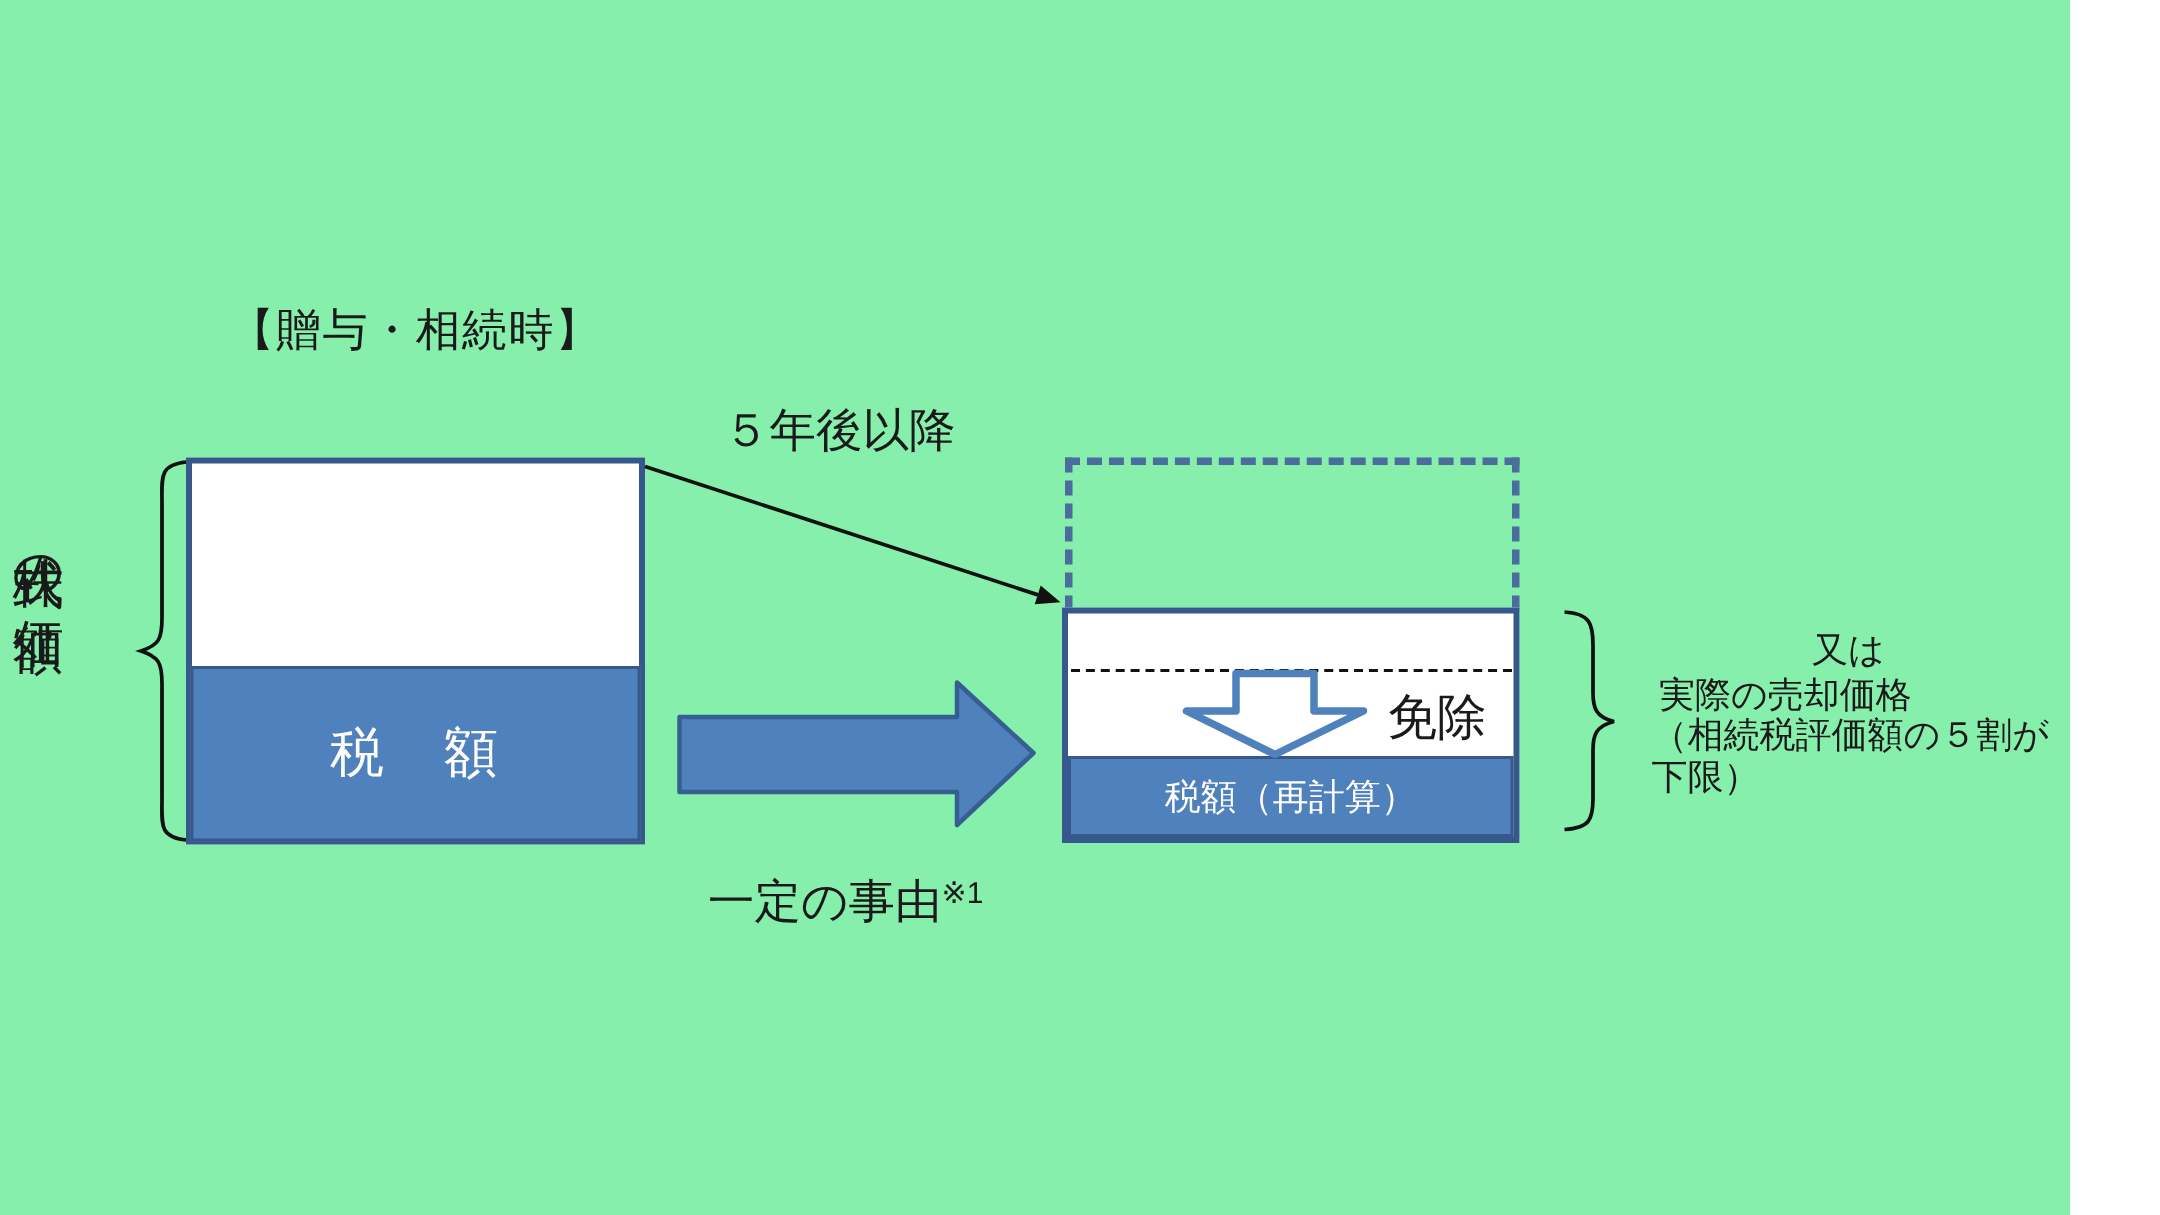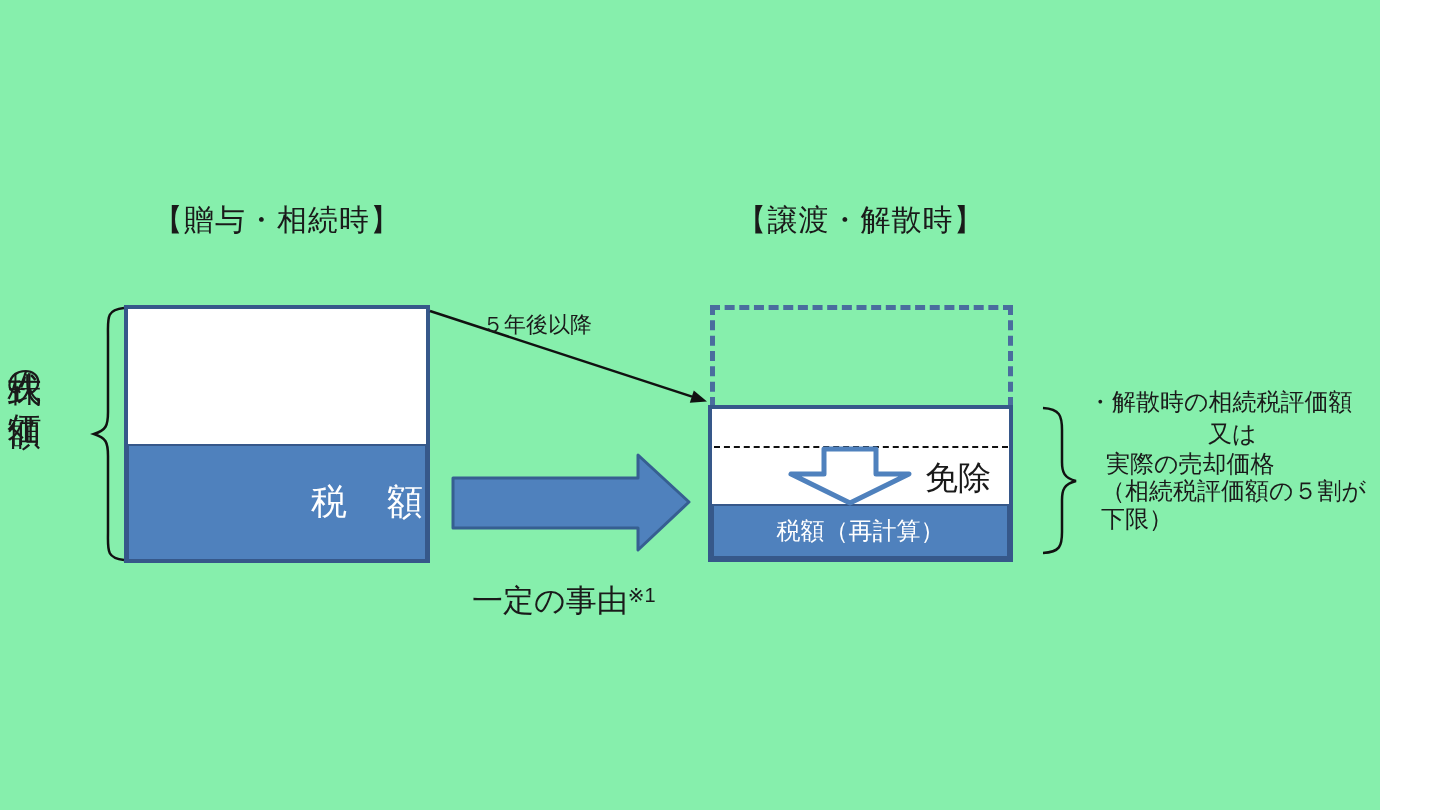--- a/index.html
+++ b/index.html
@@ -19,58 +19,56 @@
   .fillbar{position:absolute;box-sizing:border-box;background:var(--accent-fill);border:2px solid var(--accent-border);
     display:flex;align-items:center;justify-content:center;color:#fff;}
   #left-tax-label{font-size:36px;letter-spacing:2px;}
   #right-tax-label{font-size:24px;}
   #dashed-ghost-box{position:absolute;box-sizing:border-box;
     border-top:5px dashed var(--dashed-border);
     border-left:5px dashed var(--dashed-border);
     border-right:5px dashed var(--dashed-border);}
   #inner-dashed-divider{position:absolute;border-top:2px dashed #111;height:0;}
   #vertical-axis-label{writing-mode:vertical-rl;text-orientation:upright;font-size:34px;letter-spacing:1px;line-height:1;}
-  #five-years-label{font-size:22px;margin-top:44px;}
+  #five-years-label{font-size:31px;}
   #certain-events-label{font-size:31px;}
   #certain-events-label .sup{font-size:20px;position:relative;top:-9px;}
   #exemption-label{font-size:33px;z-index:12;}
   .note-line{position:absolute;font-size:24px;line-height:1.15;}
   svg.overlay{position:absolute;left:0;top:0;z-index:8;pointer-events:none;}
   .label-layer{z-index:10;}
 </style>
 </head>
 <body>
 
 <div id="canvas">
 
   <div class="abs panel-title label-layer" style="left:124px;top:200px;width:306px;">【贈与・相続時】</div>
-  <div class="abs panel-title label-layer" style="left:708px;top:200px;width:305px;">【譲渡・解散時】</div>
 
   <div class="abs label-layer" id="vertical-axis-label" style="left:8px;top:345px;">株式の価額</div>
 
   <div class="box" style="left:124px;top:305px;width:306px;height:258px;"></div>
-  <div class="fillbar" style="left:127px;top:444px;width:300px;height:117px;justify-content:flex-end;">
+  <div class="fillbar" style="left:127px;top:444px;width:300px;height:117px;">
     <span id="left-tax-label">税　額</span>
   </div>
 
   <div id="dashed-ghost-box" style="left:710px;top:305px;width:303px;height:102px;"></div>
 
   <div class="box" style="left:708px;top:405px;width:305px;height:157px;"></div>
   <div id="inner-dashed-divider" style="left:714px;top:446px;width:294px;"></div>
   <div class="fillbar" style="left:712px;top:504px;width:297px;height:54px;">
     <span id="right-tax-label">税額（再計算）</span>
   </div>
 
   <div class="abs label-layer" id="five-years-label" style="left:482px;top:266px;">５年後以降</div>
 
   <div class="abs label-layer" id="certain-events-label" style="left:472px;top:580px;"><span>一定の事由</span><span class="sup">※1</span></div>
 
   <div class="abs label-layer" id="exemption-label" style="left:925px;top:456px;">免除</div>
 
-  <div class="note-line" style="left:1088px;top:388px;">・解散時の相続税評価額</div>
   <div class="note-line" style="left:1208px;top:420px;">又は</div>
   <div class="note-line" style="left:1106px;top:450px;text-align:right;">実際の売却価格</div>
   <div class="note-line" style="left:1074px;top:477px;margin-left:27px;">（相続税評価額の５割が下限）</div>
 
   <svg class="overlay" width="1440" height="810" viewBox="0 0 1440 810">
 
     <line x1="430" y1="311" x2="692" y2="396.6" stroke="#111" stroke-width="2.5"></line>
     <polygon points="707,401.5 689.8,402.8 693.8,390.4" fill="#111"></polygon>
 
     <polygon points="453,478 638,478 638,455 689,502 638,550 638,528 453,528" style="fill:var(--accent-fill);stroke:#365f91;" stroke-width="3" stroke-linejoin="round"></polygon>

